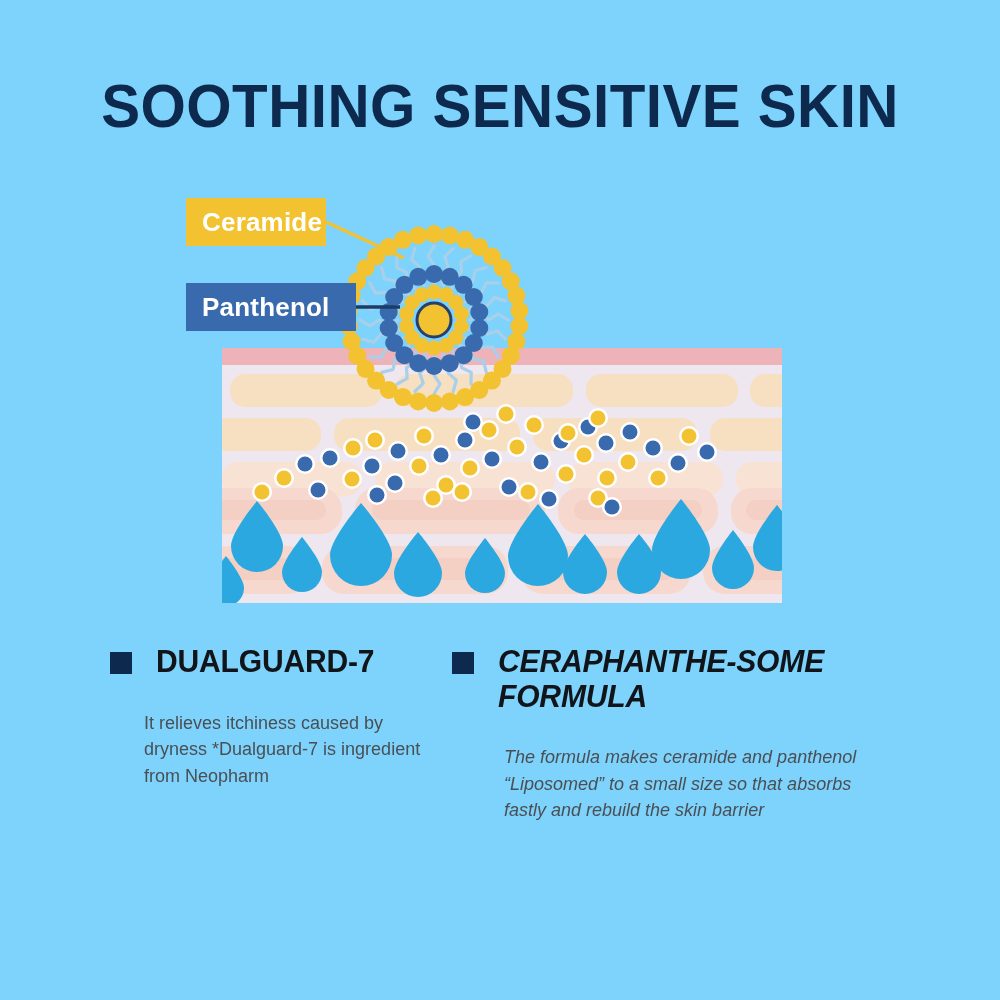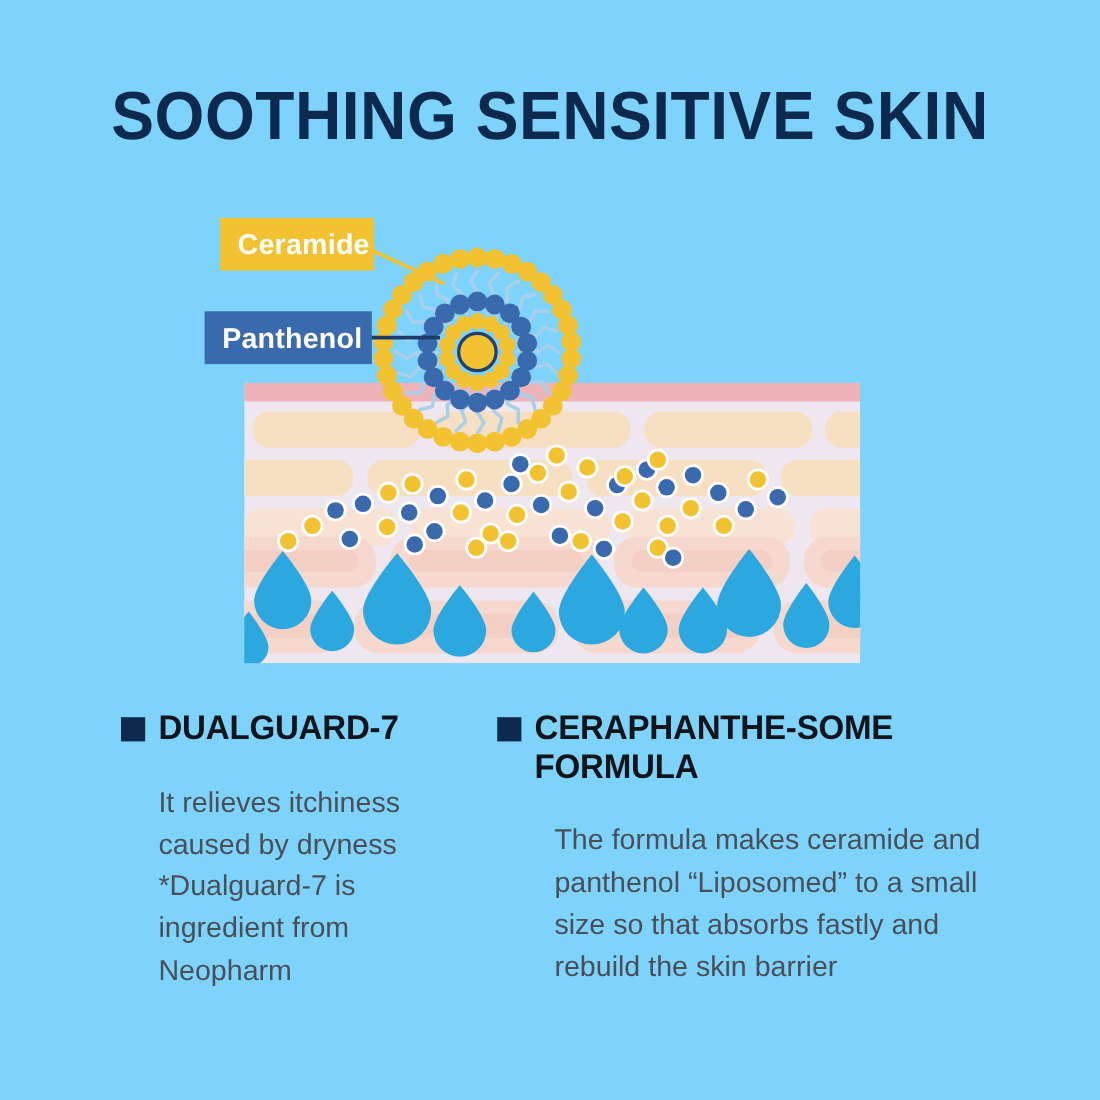--- a/index.html
+++ b/index.html
@@ -64,49 +64,48 @@
     letter-spacing: 0.2px;
     padding: 0 16px;
     box-sizing: border-box;
   }
   .chip-ceramide {
     left: 186px;
     top: 198px;
     width: 140px;
     height: 48px;
     background: #f2c230;
-    margin-left: 14px;
   }
   .chip-panthenol {
     left: 186px;
     top: 283px;
-    width: 152px;
+    width: 170px;
     height: 48px;
     background: #3a6aae;
   }
 
   
   #columns {
     position: absolute;
     left: 0;
     top: 645px;
     width: 1000px;
     height: 330px;
   }
   .col {
     position: absolute;
     top: 0;
   }
   .col-left  { left: 110px; width: 320px; }
-  .col-right { left: 452px; width: 440px; }
+  .col-right { left: 452px; width: 440px; font-style: italic; }
 
   .heading {
     display: flex;
     align-items: flex-start;
-    gap: 12px;
+    gap: 24px;
   }
   .bullet {
     width: 22px;
     height: 22px;
     background: #0d2a4e;
     flex: 0 0 auto;
     margin-top: 7px;
   }
   .heading-text {
     font-family: "Liberation Sans", sans-serif;
@@ -116,21 +115,21 @@
     color: #111418;
     letter-spacing: -0.2px;
     transform: scaleX(0.97);
     transform-origin: 0 50%;
   }
 
   .body-text {
     margin-top: 30px;
     margin-left: 34px;
     font-family: "Liberation Sans", sans-serif;
-    font-size: 26px;
+    font-size: 18px;
     line-height: 1.47;
     color: #4a4f55;
     white-space: pre-line;
   }
   .col-right .body-text { margin-left: 52px; }
 </style>
 </head>
 <body>
 
 <div id="page">

